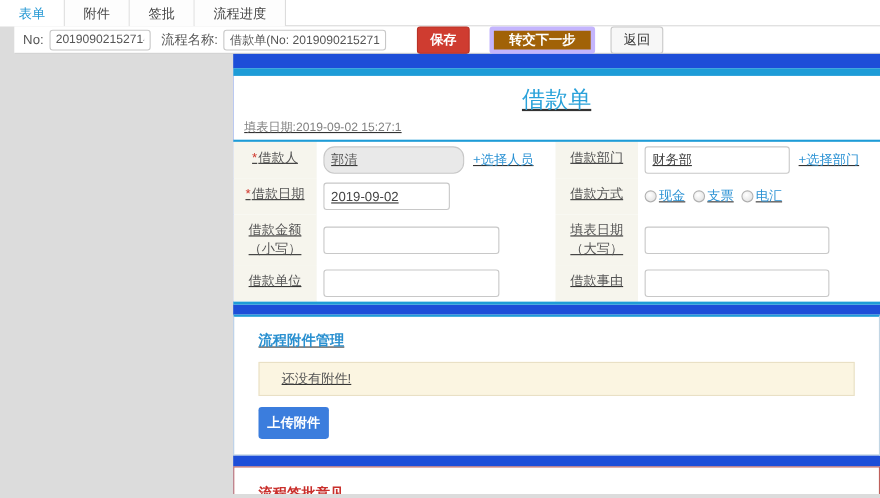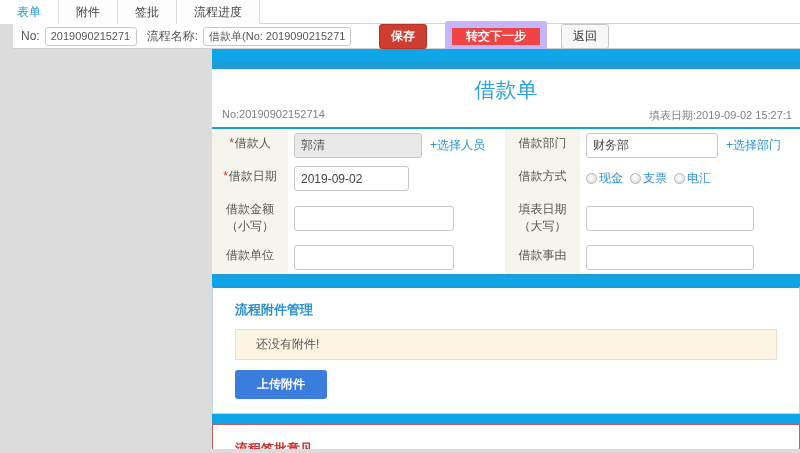--- a/index.html
+++ b/index.html
@@ -17,55 +17,55 @@
   .toprow { position:absolute; left:0; top:24px; width:800px; height:25px; background:#fff;
     border-bottom:1px solid #cfcfcf; display:flex; align-items:center; padding:0 8px;margin-left:13px; }
   .toprow label { color:#555; margin-right:5px; font-size:12px; }
   .tinput { height:19px; border:1px solid #c8c8c8; border-radius:3px; padding:0 5px;
     font-size:11px; color:#555; font-family:"Liberation Sans",sans-serif; }
   #no-input { width:92px; }
   #flowname-input { width:148px; }
   .btn { border:none; border-radius:3px; font-size:12px; cursor:pointer; padding:3px 11px;
     font-family:Liberation Mono, monospace; }
   .btn-save { background:#cf3c30; color:#fff; font-weight:bold; margin-left:28px; border:1px solid #b93227; }
-  .btn-next { background:#ef4444; color:#fff; font-weight:bold; margin-left:18px; padding:0 14px; border:7px solid #c4b5fd; }
+  .btn-next { background:#a16207; color:#fff; font-weight:bold; margin-left:18px; padding:0 14px; border:4px solid #c4b5fd; }
   .btn-back { background:#f7f7f7; color:#333; margin-left:14px; border:1px solid #c8c8c8; }
 
   
   .page { position:absolute; left:0; top:49px; width:800px; height:404px; background:#dcdcdc; }
-  .panel { position:absolute; left:212px; top:0; width:588px; height:400px; background:#0ea5e9; overflow:hidden; }
+  .panel { position:absolute; left:212px; top:0; width:588px; height:400px; background:#1d4ed8; overflow:hidden;text-decoration:underline; }
 
   .card { background:#fff; }
   .form-card { margin-top:13px; border-top:7px solid #1e9cd7; border-bottom:3px solid #1e9cd7; }
   .form-title { text-align:center; font-size:21px; color:#2aa2da; padding:7px 0 2px 0; }
   .meta-row { display:flex; justify-content:space-between; padding:2px 8px 4px 10px;
     font-size:11px; color:#808080; white-space:nowrap; }
 
   .form-table { border-top:2px solid #1e9cd7; display:grid;
     grid-template-columns:76px 217px 75px 1fr; }
   .fcell-label { background:#f6f5ed; display:flex; justify-content:center;
     text-align:center; color:#555; padding:6px 8px; font-size:12px; line-height:17px; }
   .fcell-field { display:flex; align-items:center; padding:4px 6px; gap:8px; background:#fff; }
   .req { color:#d03a30; margin-right:1px; }
   .finput { height:25px; border:1px solid #c8c8c8; border-radius:3px; padding:0 6px;
     font-size:12px; color:#444; font-family:"Liberation Sans",sans-serif; background:#fff; }
-  .finput[readonly] { background:#e9e9e9; color:#555; }
+  .finput[readonly] { background:#e9e9e9; color:#555;border-radius:10px; }
   .sel-link { color:#2b92d4; text-decoration:none; font-size:12px; white-space:nowrap; cursor:pointer; }
   .radio-group { display:flex; align-items:center; gap:7px; }
   .radio-opt { display:flex; align-items:center; gap:2px; color:#2b92d4; cursor:pointer; }
   .radio-circle { width:11px; height:11px; border-radius:50%; border:1px solid #b0b0b0;
     background:radial-gradient(circle at 40% 35%, #fff, #ddd); display:inline-block; }
 
   .section-card { margin-top:9px; padding:11px 0 12px 0; }
   .attach-card { border:1px solid #c2d6e4; border-top:2px solid #1e9cd7; }
   .section-title-blue { color:#2a90d0; font-weight:bold; font-size:13px; margin:2px 0 10px 22px; }
   .empty-box { margin:0 22px; background:#fbf5e1; border:1px solid #e9e0c5; padding:6px 0 6px 20px;
     color:#555; font-size:12px; }
   .btn-upload { display:inline-block; margin:10px 0 2px 22px; background:#3b7ddd; color:#fff;
-    font-weight:bold; font-size:12px; padding:6px 22px; border:none; border-radius:3px; cursor:pointer;
+    font-weight:bold; font-size:12px; padding:6px 8px; border:none; border-radius:3px; cursor:pointer;
     font-family:"Liberation Sans",sans-serif;text-align:right; }
 
   .approval-card { margin-top:10px; border:1px solid #c0605c; padding:11px 0 0 0; height:200px; }
   .section-title-red { color:#c9302c; font-weight:bold; font-size:13px; margin:4px 0 12px 22px; }
 </style>
 </head>
 <body>
 
 <div class="tabbar">
   <div class="tab active">表单</div>
@@ -83,21 +83,20 @@
   <button class="btn btn-next">转交下一步</button>
   <button class="btn btn-back">返回</button>
 </div>
 
 <div class="page">
   <div class="panel">
 
     <div class="card form-card">
       <div class="form-title">借款单</div>
       <div class="meta-row">
-        <span>No:20190902152714</span>
         <span>填表日期:2019-09-02 15:27:1</span>
       </div>
 
       <div class="form-table">
 
         <div class="fcell-label">
           <span><span class="req">*</span><span>借款人</span></span>
         </div>
         <div class="fcell-field">
           <input class="finput" style="width: 128px;" readonly="" value="郭清">

